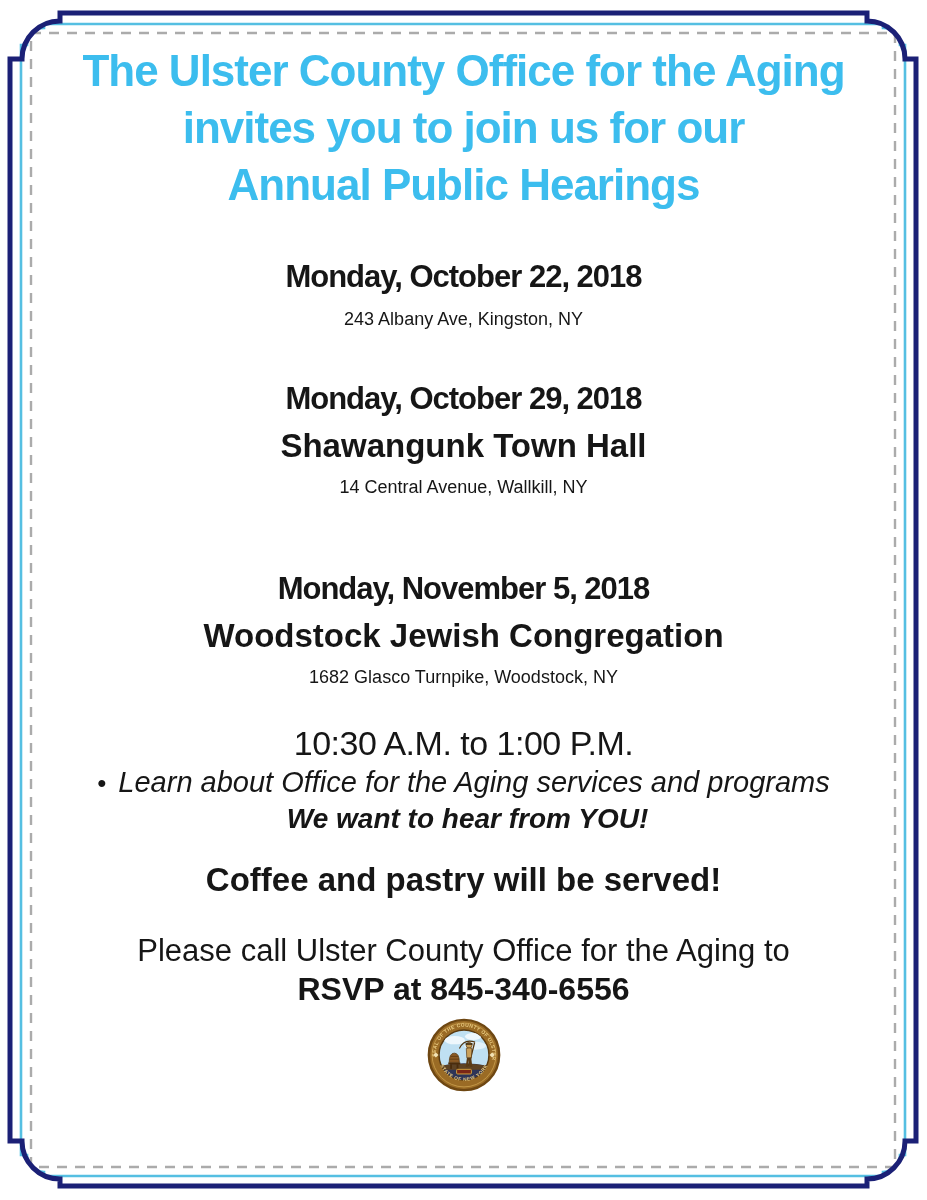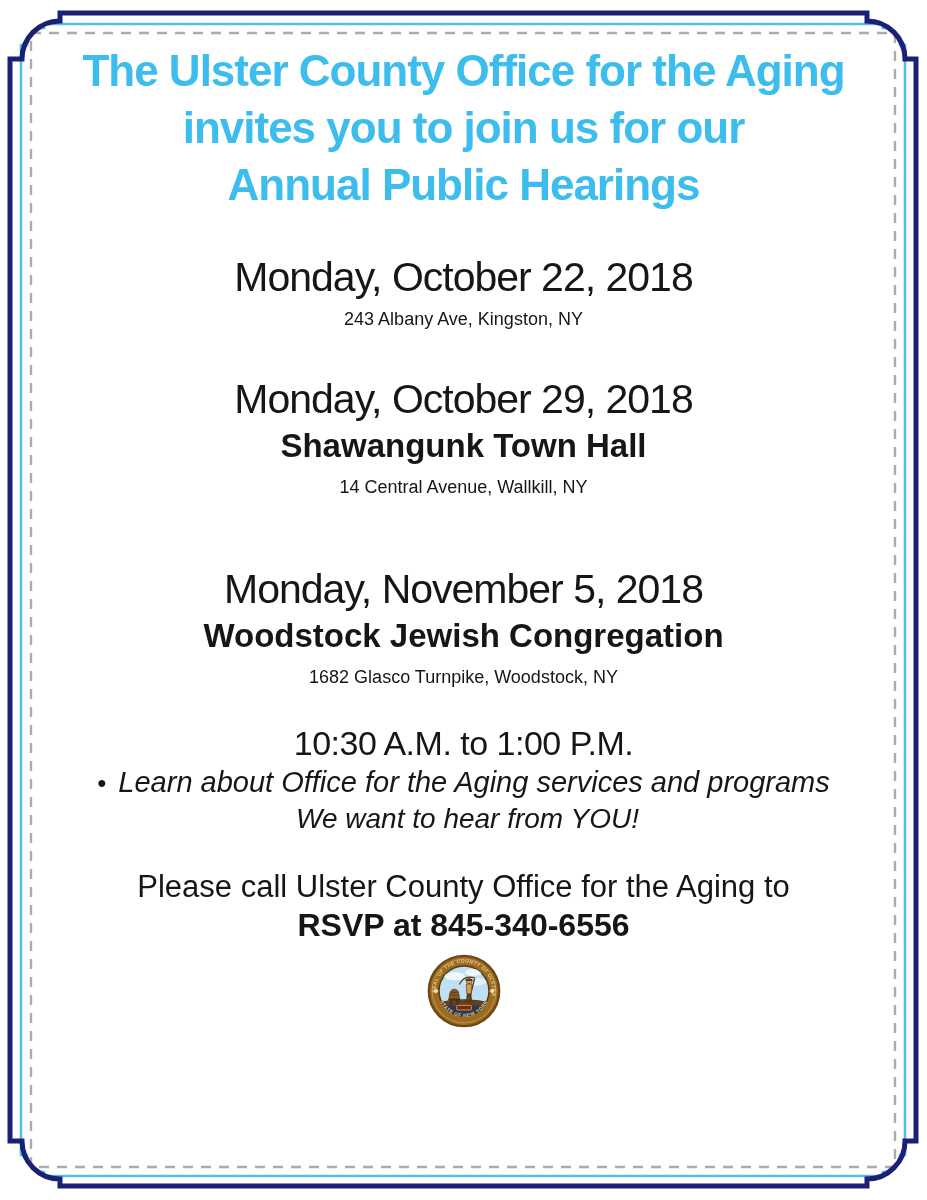--- a/index.html
+++ b/index.html
@@ -22,27 +22,27 @@
     color:#3cbdee;
     font-weight:bold;
     font-size:44px;
     line-height:57px;
     letter-spacing:-1px;
     white-space:nowrap;
   }
   .event { margin-top:38px; }
   .event.first { margin-top:40px; }
   .event.third { margin-top:60px; }
-  .event-date { font-size:41px; font-weight:400; line-height:48px; letter-spacing:-1px; white-space:nowrap;margin-top:16px; }
+  .event-date { font-size:31px; font-weight:700; line-height:48px; letter-spacing:-1px; white-space:nowrap;margin-top:16px; }
   .event-venue { font-size:33px; font-weight:bold; line-height:46px; white-space:nowrap; }
   .event-address { font-size:18px; font-weight:400; line-height:36px; white-space:nowrap; }
   .time-line { margin-top:28px; font-size:34px; line-height:40px; letter-spacing:-0.5px; }
   .bullet-line { font-size:29px; font-style:italic; line-height:38px; white-space:nowrap; }
   .bullet-marker { font-style:normal; font-size:26px; margin-right:12px; }
-  .emphasis-line { font-size:28px; font-style:italic; font-weight:normal; line-height:34px;margin-left:8px; }
+  .emphasis-line { font-size:28px; font-style:italic; font-weight:bold; line-height:34px;margin-left:8px; }
   .coffee-line { margin-top:24px; font-size:33px; font-weight:bold; line-height:40px; }
   .call-line { margin-top:32px; font-size:31px; line-height:38px; white-space:nowrap; }
   .rsvp-line { font-size:32px; font-weight:bold; line-height:38px; }
   .seal-wrap { margin-top:10px; }
 </style>
 </head>
 <body>
 
 <div class="page">
 
@@ -85,20 +85,21 @@
     </div>
 
     <div class="time-line">10:30 A.M. to 1:00 P.M.</div>
 
     <div class="bullet-line">
       <span class="bullet-marker">•</span><span>Learn about Office for the Aging services and programs</span>
     </div>
 
     <div class="emphasis-line">We want to hear from YOU!</div>
 
+    <div class="coffee-line">Coffee and pastry will be served!</div>
 
     <div class="call-line">Please call Ulster County Office for the Aging to</div>
     <div class="rsvp-line">RSVP at 845-340-6556</div>
 
     <div class="seal-wrap">
       <svg width="74" height="74" viewBox="0 0 80 80" aria-hidden="true">
         <defs>
           <path id="ringTop" d="M 40 9.5 A 30.5 30.5 0 0 1 70.5 40 A 30.5 30.5 0 0 1 40 70.5 A 30.5 30.5 0 0 1 9.5 40 A 30.5 30.5 0 0 1 40 9.5" transform="rotate(-90 40 40)"></path>
           <path id="ringBottom" d="M 12 40 A 28 28 0 0 0 68 40"></path>
           <clipPath id="innerClip">

